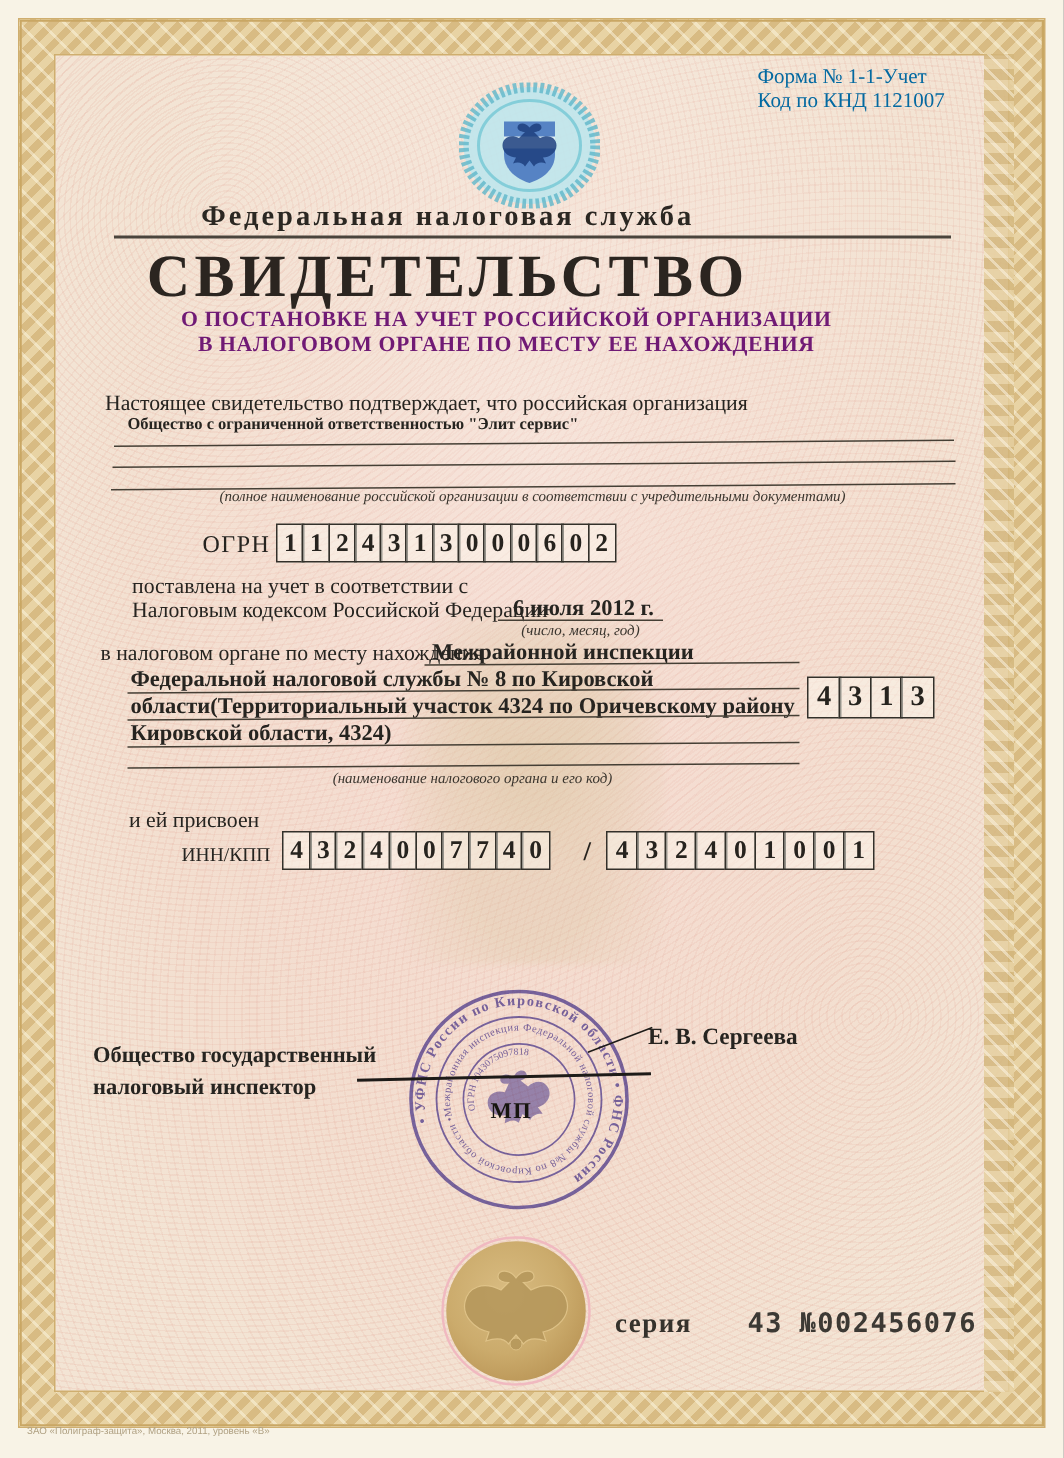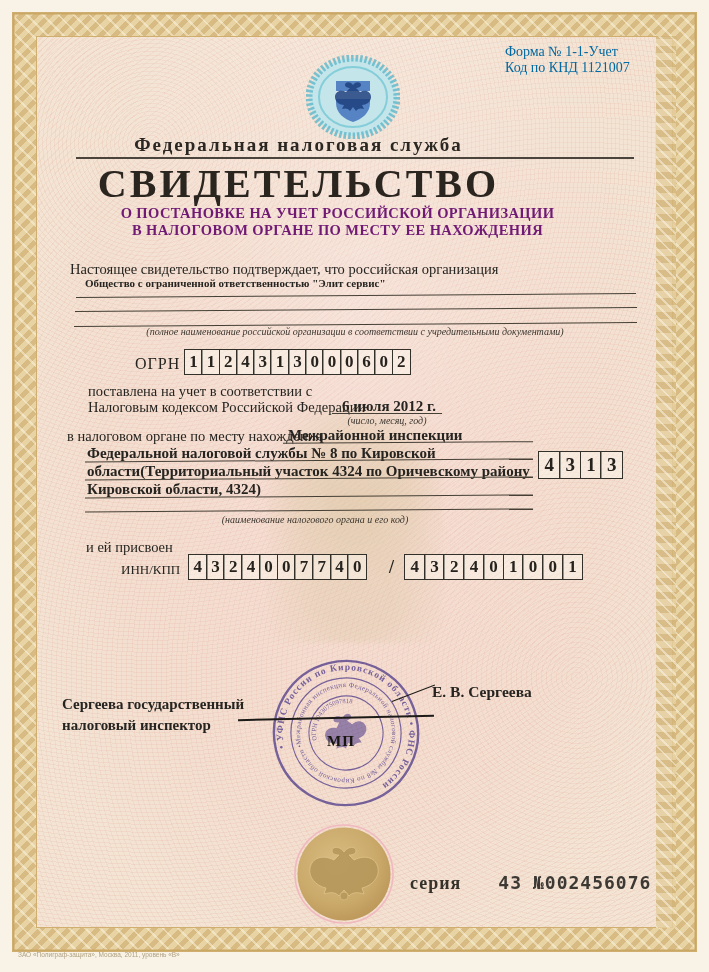--- a/index.html
+++ b/index.html
@@ -163,21 +163,21 @@
       <span class="digit-box">2</span>
       <span class="digit-box">4</span>
       <span class="digit-box">0</span>
       <span class="digit-box">1</span>
       <span class="digit-box">0</span>
       <span class="digit-box">0</span>
       <span class="digit-box">1</span>
     </div>
 
   <div class="abs t b" style="left:62px;top:694px;font-size:15px;line-height:21px;">
-    <div>Сергеева государственный</div>
+    <div>Общество государственный</div>
     <div>налоговый инспектор</div>
   </div>
 
   <div class="abs" style="left:269px;top:656px;width:154px;height:154px;transform:rotate(-14deg);opacity:.88;mix-blend-mode:multiply;">
     <svg width="154" height="154" viewBox="0 0 154 154">
       <defs>
         <path id="ringOuter" d="M77,77 m-63,0 a63,63 0 1,1 126,0 a63,63 0 1,1 -126,0"></path>
         <path id="ringMiddle" d="M77,77 m-46,0 a46,46 0 1,1 92,0 a46,46 0 1,1 -92,0"></path>
         <path id="ringInner" d="M77,77 m-30,0 a30,30 0 1,1 60,0 a30,30 0 1,1 -60,0"></path>
       </defs>

